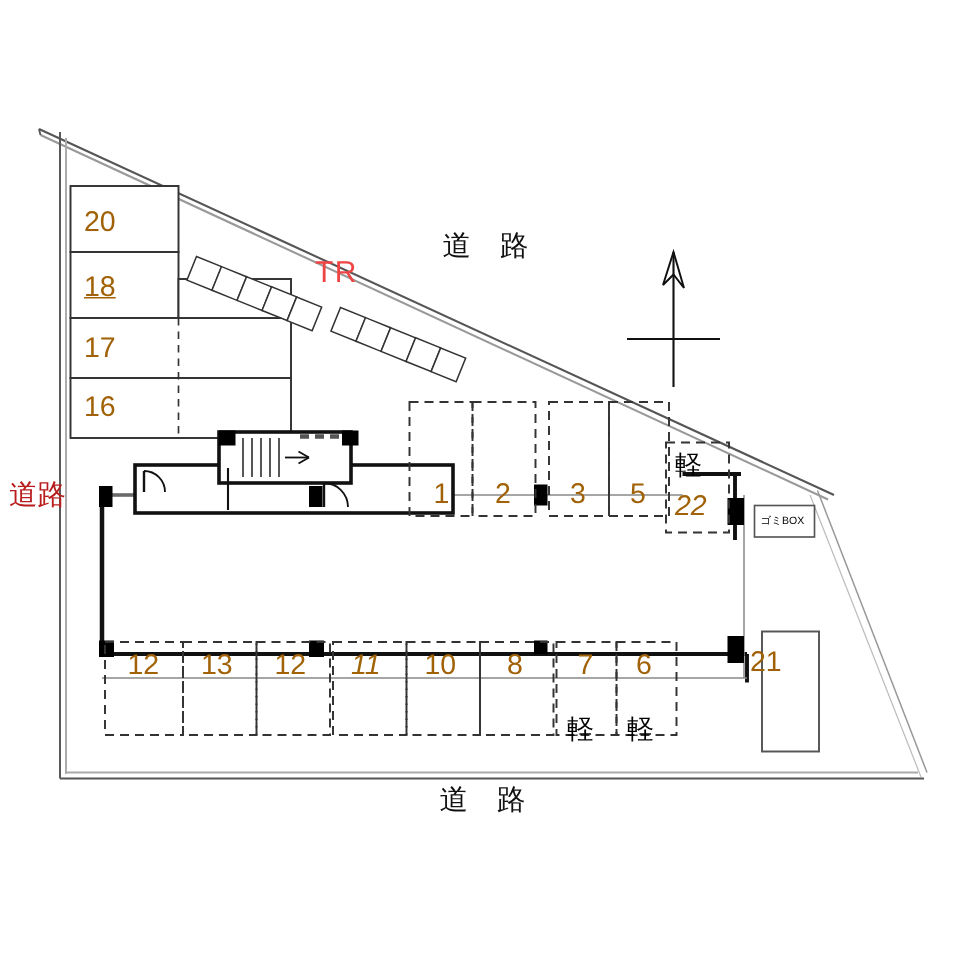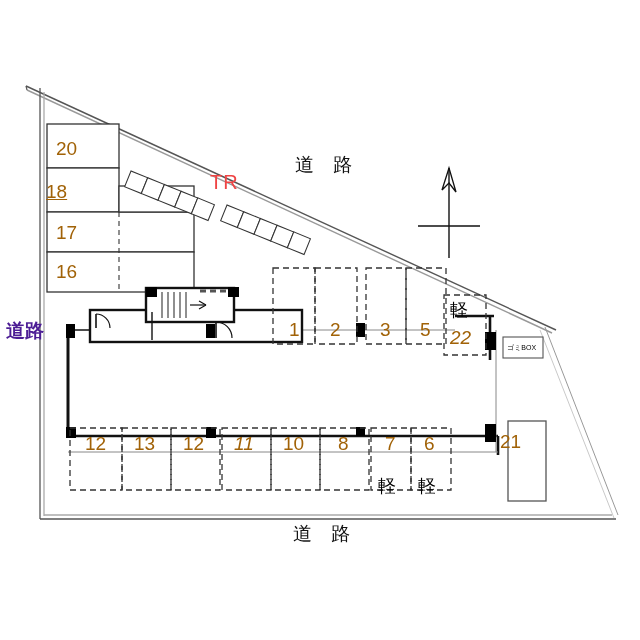--- a/index.html
+++ b/index.html
@@ -4,21 +4,21 @@
 <style>
   html,body{margin:0;padding:0;background:#ffffff;}
   body{width:640px;height:640px;overflow:hidden;
        font-family:"Liberation Sans","DejaVu Sans",sans-serif;color:#111;}
   #stage{position:relative;width:640px;height:556px;background:#fff;}
   svg{position:absolute;left:0;top:0;}
   .lbl{position:absolute;line-height:1;white-space:nowrap;}
   .stall-num{font-size:19px;color:#a16207;}
   .kei{font-size:18px;color:#000;}
   .road-h{font-size:19px;letter-spacing:7px;color:#111;}
-  .road-v{font-size:19px;color:#4c1d95;line-height:38px;text-align:center;font-weight:bold;}
+  .road-v{font-size:19px;color:#b91c1c;line-height:38px;text-align:center;}
   .tr-lbl{font-size:20px;color:#ef4444;letter-spacing:1px;}
   .gomi-lbl{font-size:7px;color:#000;letter-spacing:0px;}
 </style>
 </head>
 <body>
 
 <div id="stage">
 
   <svg width="640" height="640">
 
@@ -165,21 +165,21 @@
 
   <div class="lbl road-h" style="left:295px;top:155px;">道  路</div>
   <div class="lbl road-v" style="left:6px;top:312px;width:26px;"><span>道路</span></div>
   <div class="lbl road-h" style="left:293px;top:524px;">道  路</div>
 
   <div class="lbl tr-lbl" style="left:210px;top:172px;">TR</div>
 
   <div class="lbl gomi-lbl" style="left:507px;top:344px;">ゴミBOX</div>
 
   <div class="lbl stall-num" style="left:56px;top:139px;">20</div>
-  <div class="lbl stall-num" style="left:46px;top:182px;text-decoration:underline;">18</div>
+  <div class="lbl stall-num" style="left:56px;top:182px;text-decoration:underline;">18</div>
   <div class="lbl stall-num" style="left:56px;top:223px;">17</div>
   <div class="lbl stall-num" style="left:56px;top:262px;">16</div>
 
   <div class="lbl stall-num" style="left:289px;top:320px;">1</div>
   <div class="lbl stall-num" style="left:330px;top:320px;">2</div>
   <div class="lbl stall-num" style="left:380px;top:320px;">3</div>
   <div class="lbl stall-num" style="left:420px;top:320px;">5</div>
   <div class="lbl kei" style="left:450px;top:301px;">軽</div>
   <div class="lbl stall-num" style="left:450px;top:328px;font-style:italic;">22</div>
 

